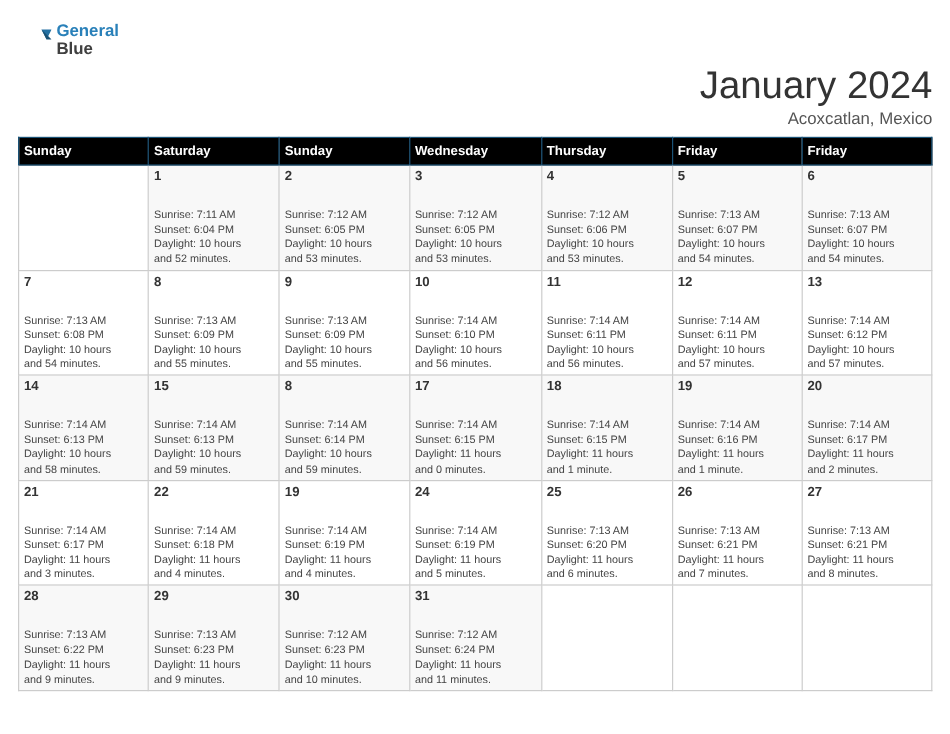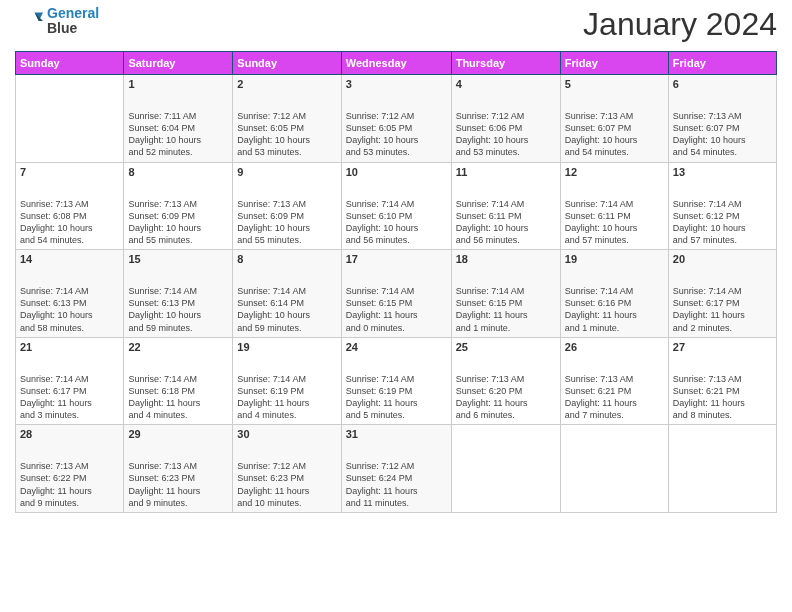--- a/index.html
+++ b/index.html
@@ -7,21 +7,21 @@
       font-family: Arial, sans-serif;
       background: #fff;
       width: 792px;
       height: 612px;
       overflow: hidden;
     }
     .page {
       width: 792px;
       height: 612px;
       background: #fff;
-      padding: 6px 15px;
+      padding: 18px 15px;
     }
     .header {
       display: flex;
       justify-content: space-between;
       align-items: flex-start;
       margin-bottom: 8px;
     }
     .logo {
       display: flex;
       align-items: center;
@@ -40,32 +40,33 @@
       width: 28px;
       height: 28px;
     }
     .title-area {
       text-align: right;
     }
     .month-title {
       font-size: 32px;
       color: #333;
       font-weight: normal;
+      margin-top: 35px;
     }
     .location {
       font-size: 14px;
       color: #555;
     }
     .calendar {
       width: 100%;
       border-collapse: collapse;
       font-size: 10px;
     }
     .calendar thead th {
-      background: #d946ef;
+      background: #000000;
       color: #fff;
       padding: 5px 4px;
       text-align: left;
       font-size: 11px;
       font-weight: bold;
       border: 1px solid #1a5276;
     }
     .calendar tbody td {
       border: 1px solid #ccc;
       vertical-align: top;
@@ -104,20 +105,21 @@
         <polygon points="28,8 40,8 34,20" fill="#2471a3"></polygon>
         <polygon points="28,8 40,20 34,20" fill="#1a5276"></polygon>
       </svg>
       <div class="logo-text">
         <div><span>General</span></div>
         <div><span style="color:#404040">Blue</span></div>
       </div>
     </div>
     <div class="title-area">
       <div class="month-title">January 2024</div>
+      <div class="location">Acoxcatlan, Mexico</div>
     </div>
   </div>
 
   <table class="calendar">
     <thead>
       <tr>
       <th>Sunday</th>
           <th>Saturday</th>
           <th>Sunday</th>
           <th>Wednesday</th>

